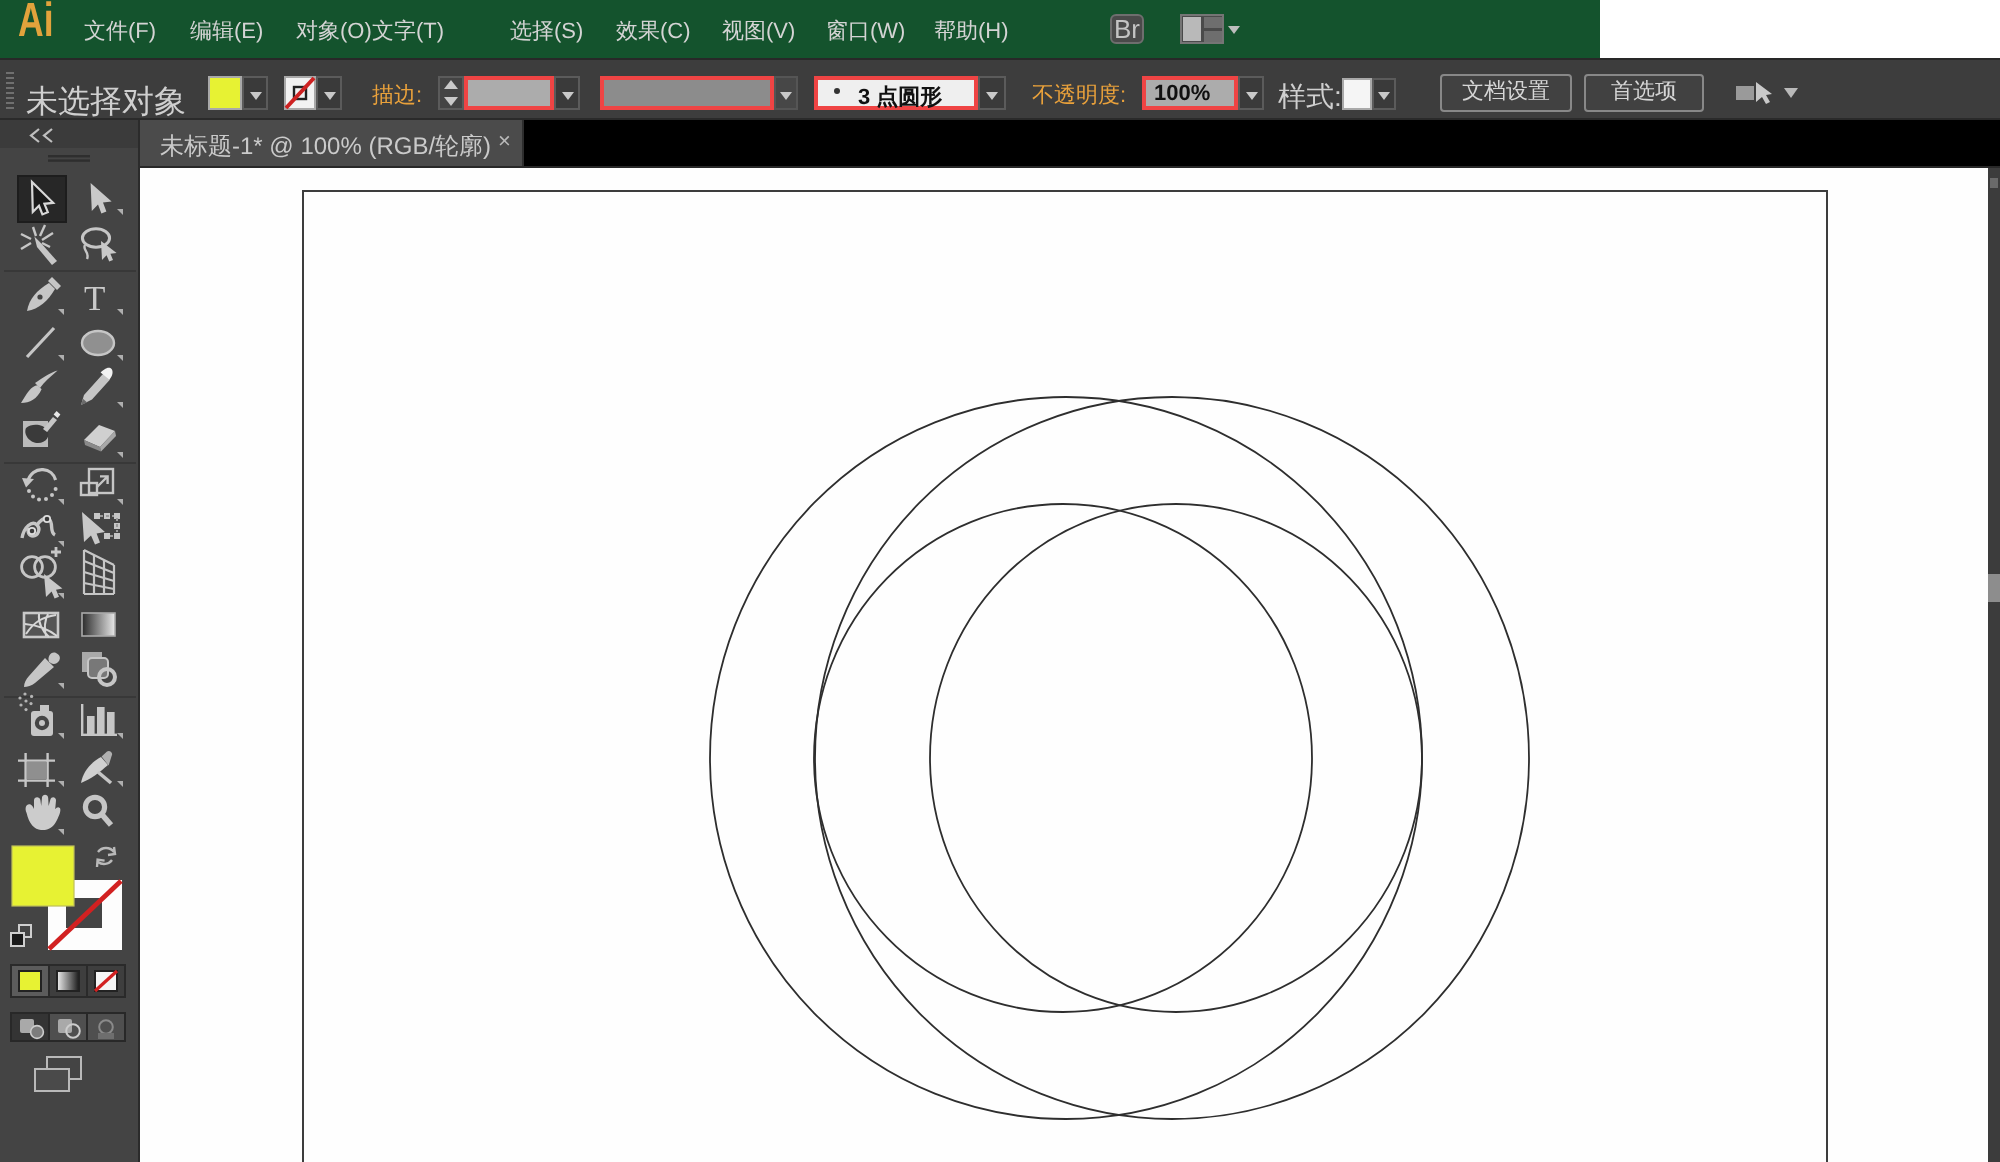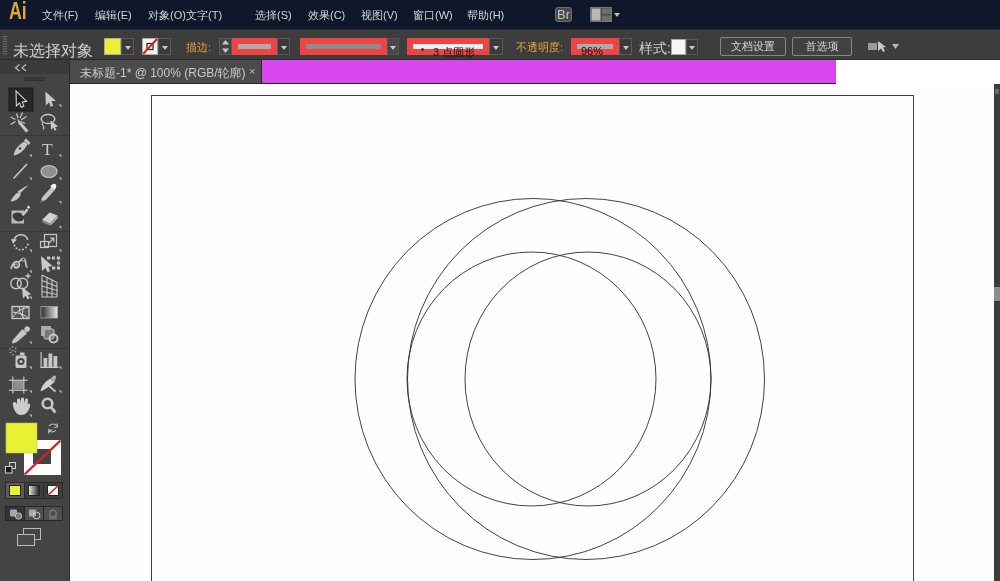--- a/index.html
+++ b/index.html
@@ -1,36 +1,36 @@
 <!DOCTYPE html>
 <html><head>
 <meta charset="utf-8">
 <style>
   * { margin:0; padding:0; box-sizing:border-box; }
   html,body { width:1000px; height:581px; overflow:hidden; background:#fff;
     font-family:"Liberation Sans", sans-serif; }
   #app { position:relative; width:1000px; height:581px; }
   .abs { position:absolute; }
   
-  #menubar { left:0; top:0; width:1000px; height:29px; background:#0f172a; }
+  #menubar { left:0; top:0; width:800px; height:29px; background:#14532d; }
   .mitem { position:absolute; top:8px; font-size:11px; color:#D4D4D4; white-space:nowrap; }
   #ailogo { position:absolute; left:9px; top:-3px; font-size:24px; font-weight:bold; color:#E2A33C; display:inline-block; transform:scaleX(0.74); transform-origin:0 0; }
   
   #ctrlbar { left:0; top:29px; width:1000px; height:31px; background:#3D3D3D;
      border-top:1px solid #282828; border-bottom:1px solid #2A2A2A; }
   .ctext { position:absolute; font-size:14px; color:#CFCFCF; white-space:nowrap; }
   .corange { position:absolute; font-size:11px; color:#E9A13B; white-space:nowrap; }
   .dropbtn { position:absolute; background:#3A3A3A; border:1px solid #5B5B5B; }
   .dropbtn:after { content:""; position:absolute; left:50%; top:50%; margin-left:-3px; margin-top:-1px;
       border-left:3px solid transparent; border-right:3px solid transparent; border-top:4px solid #C9C9C9; }
-  .combo { position:absolute; border:6px solid #ef4444; }
+  .combo { position:absolute; border:2px solid #ef4444;font-weight:bold; }
   .pbtn { position:absolute; height:19px; background:#414141; border:1px solid #888888; border-radius:2px;
       color:#D6D6D6; font-size:11px; text-align:center; line-height:17px; }
   
-  #tabbar { left:0; top:60px; width:836px; height:24px; background:#d946ef; border-bottom:1px solid #282828; }
+  #tabbar { left:0; top:60px; width:1000px; height:24px; background:#000000; border-bottom:1px solid #282828; }
   #tab { position:absolute; left:70px; top:0; width:192px; height:23px; background:#4B4B4B;
      border-right:1px solid #2E2E2E; }
   #tabtext { position:absolute; left:10px; top:5px; font-size:12px; color:#CACACA; white-space:nowrap; }
   
   #canvas { left:70px; top:84px; width:930px; height:497px; background:#FEFEFE; }
   
   #vscroll { left:994px; top:84px; width:6px; height:497px; background:#3C3C3C; }
   #vthumb { position:absolute; left:0px; top:203px; width:6px; height:14px; background:#8D8D8D; }
 </style>
 </head>
@@ -99,21 +99,21 @@
     <div class="combo" style="left:300px;top:8px;width:87px;height:17px;background:#8C8C8C"></div>
     <div class="dropbtn" style="left:387px;top:8px;width:12px;height:17px;background:#474747;border-color:#555"></div>
 
     <div class="combo" style="left:407px;top:8px;width:82px;height:17px;background:#EFEFEF;color:#111;font-size:11px;">
       <span style="position:absolute;left:8px;top:4px;width:3px;height:3px;background:#333;border-radius:50%"></span>
       <span style="position:absolute;left:20px;top:1px;">3  点圆形</span>
     </div>
     <div class="dropbtn" style="left:489px;top:8px;width:14px;height:17px"></div>
     <span class="corange" style="left:516px;top:10px">不透明度:</span>
     <div class="combo" style="left:571px;top:8px;width:48px;height:17px;background:#ACACAC;color:#111;font-size:11px;">
-        <span style="position:absolute;left:4px;top:1px">96%</span>
+        <span style="position:absolute;left:4px;top:1px">100%</span>
       </div>
     <div class="dropbtn" style="left:619px;top:8px;width:13px;height:17px"></div>
     <span class="ctext" style="left:639px;top:10px">样式:</span>
     <div class="abs" style="left:671px;top:9px;width:15px;height:16px;background:#F5F5F5;border:1px solid #A9A9A9"></div>
     <div class="dropbtn" style="left:686px;top:9px;width:12px;height:16px"></div>
     <div class="pbtn" style="left:720px;top:7px;width:66px;">文档设置</div>
     <div class="pbtn" style="left:792px;top:7px;width:60px;text-align:center;">首选项</div>
 
     <svg class="abs" style="left:868px;top:11px" width="32" height="12" viewBox="0 0 32 12">
       <rect x="0" y="2" width="9" height="7" fill="#9A9A9A"></rect>

